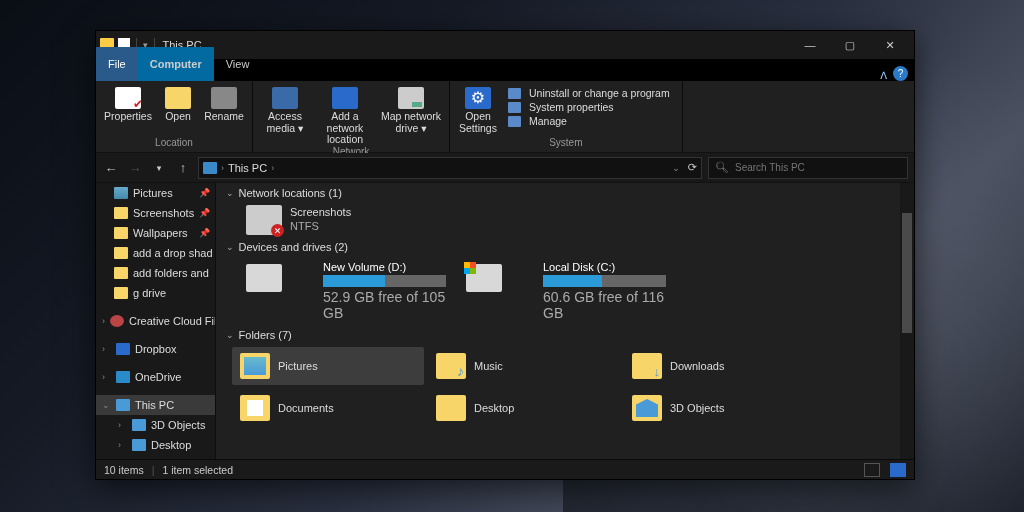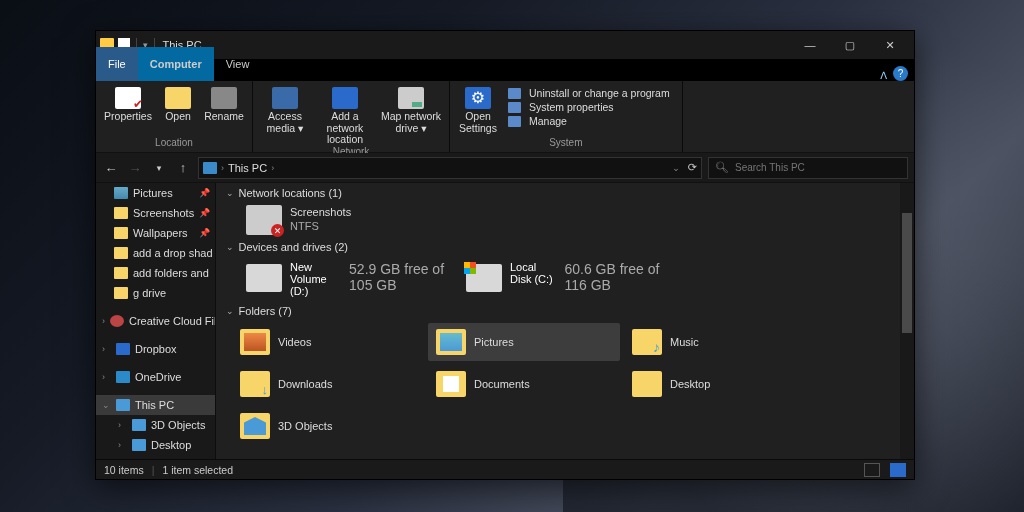--- a/index.html
+++ b/index.html
@@ -78,21 +78,21 @@
 .section-h{display:flex;align-items:center;padding:4px 10px;color:#ddd;gap:5px;font-size:11px;}
 .section-h .chev{font-size:9px;color:#aaa;}
 .netitem{display:flex;gap:8px;padding:2px 30px;align-items:center;}
 .netitem .neticon{width:36px;height:30px;background:#ccc;border-radius:2px;position:relative;}
 .netitem .neticon::after{content:"✕";position:absolute;bottom:-2px;right:-2px;color:#fff;background:#c22;width:13px;height:13px;border-radius:50%;font-size:9px;display:flex;align-items:center;justify-content:center;}
 .netitem .nettxt{display:flex;flex-direction:column;line-height:1.25;color:#ddd;font-size:11px;}
 .drives{display:flex;gap:20px;padding:4px 30px;}
 .drive{display:flex;gap:8px;width:200px;}
 .drvicon{width:36px;height:28px;background:#d8d8d8;border-radius:2px;position:relative;margin-top:3px;}
 .drvicon.win::before{content:"";position:absolute;top:-2px;left:-2px;width:12px;height:12px;background:conic-gradient(#f25022 0 25%,#7fba00 0 50%,#00a4ef 0 75%,#ffb900 0);}
-.drvtxt{flex:1;display:flex;flex-direction:row;gap:2px;font-size:11px;}
+.drvtxt{flex:1;display:flex;flex-direction:column;gap:2px;font-size:11px;margin-left:33px;}
 .drvbar{height:12px;background:#666;position:relative;}
 .drvbar .fill{position:absolute;top:0;left:0;bottom:0;background:#2a9ad8;}
 .drvfree{color:#aaa;font-size:14px;}
 .folders{display:flex;flex-wrap:wrap;padding:2px 16px;gap:4px 4px;}
 .fitem{width:192px;height:38px;display:flex;align-items:center;gap:8px;padding:0 8px;border-radius:2px;}
 .fitem.sel{background:#3d3d3d;}
 .ficon{width:30px;height:26px;background:#f8d568;border-radius:2px;position:relative;}
 .ficon.vid::after{content:"";position:absolute;inset:4px;background:linear-gradient(#e84,#b52);}
 .ficon.pic::after{content:"";position:absolute;inset:4px;background:linear-gradient(#6bc,#4a9ad8);}
 .ficon.mus::after{content:"♪";position:absolute;right:2px;bottom:0;color:#4a9ad8;font-size:14px;}
@@ -318,24 +318,20 @@
               </div>
               <span class="drvfree">60.6 GB free of 116 GB</span>
             </div>
           </div>
         </div>
       <div class="section-h">
           <span class="chev">⌄</span>
           <span>Folders (7)</span>
         </div>
       <div class="folders" id="folders">
-          <div class="fitem">
-            <div class="ficon vid"></div>
-            <span class="flabel">Videos</span>
-          </div>
           <div class="fitem sel">
             <div class="ficon pic"></div>
             <span class="flabel">Pictures</span>
           </div>
           <div class="fitem">
             <div class="ficon mus"></div>
             <span class="flabel">Music</span>
           </div>
           <div class="fitem">
             <div class="ficon dl"></div>

